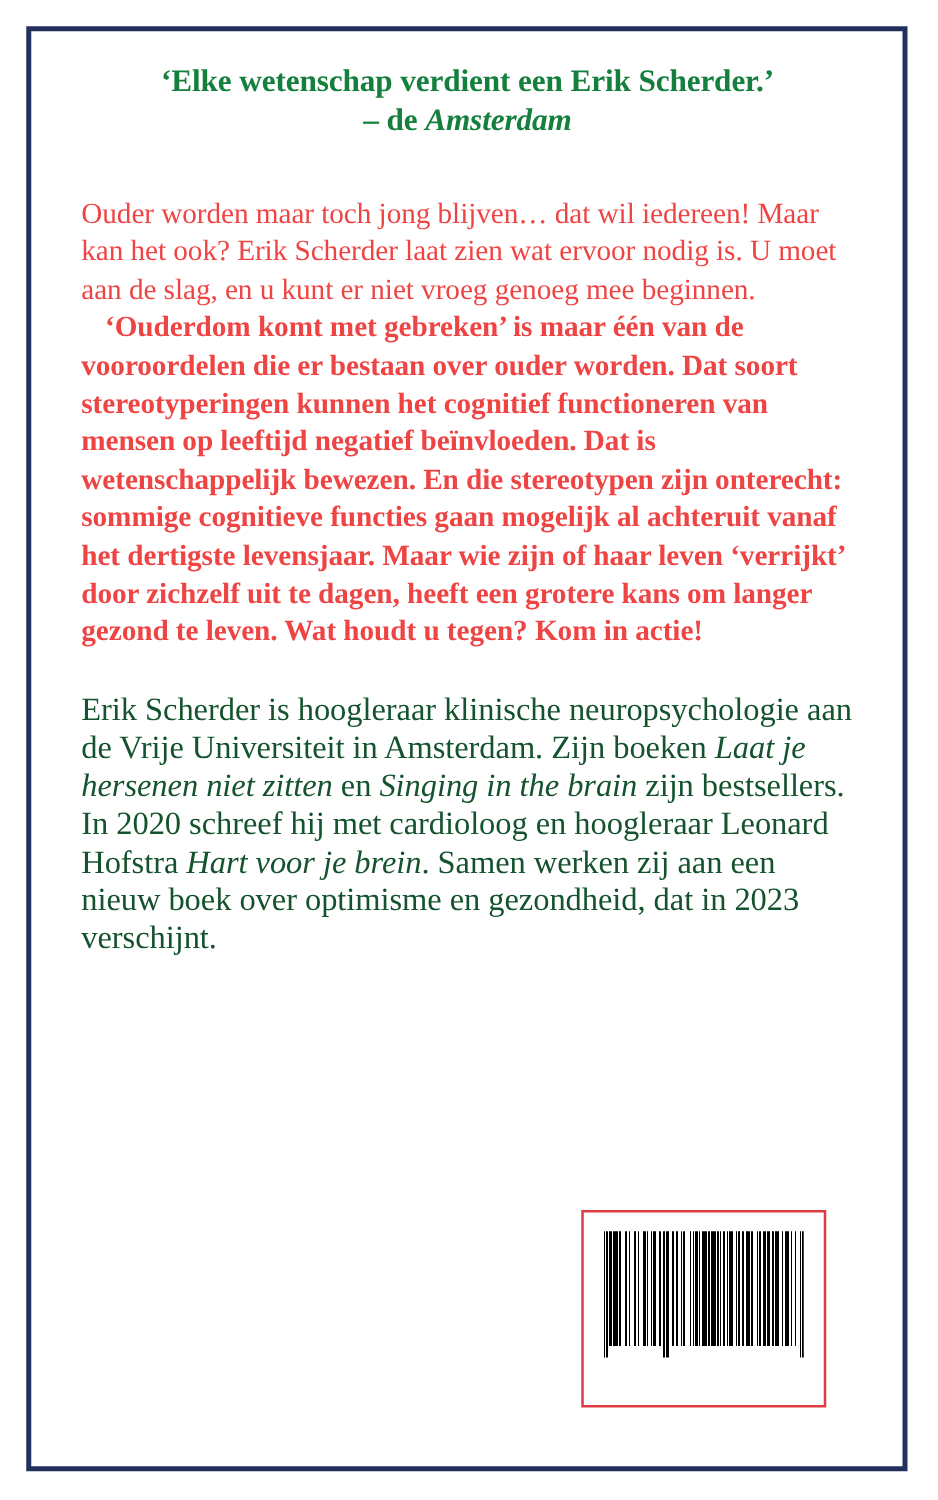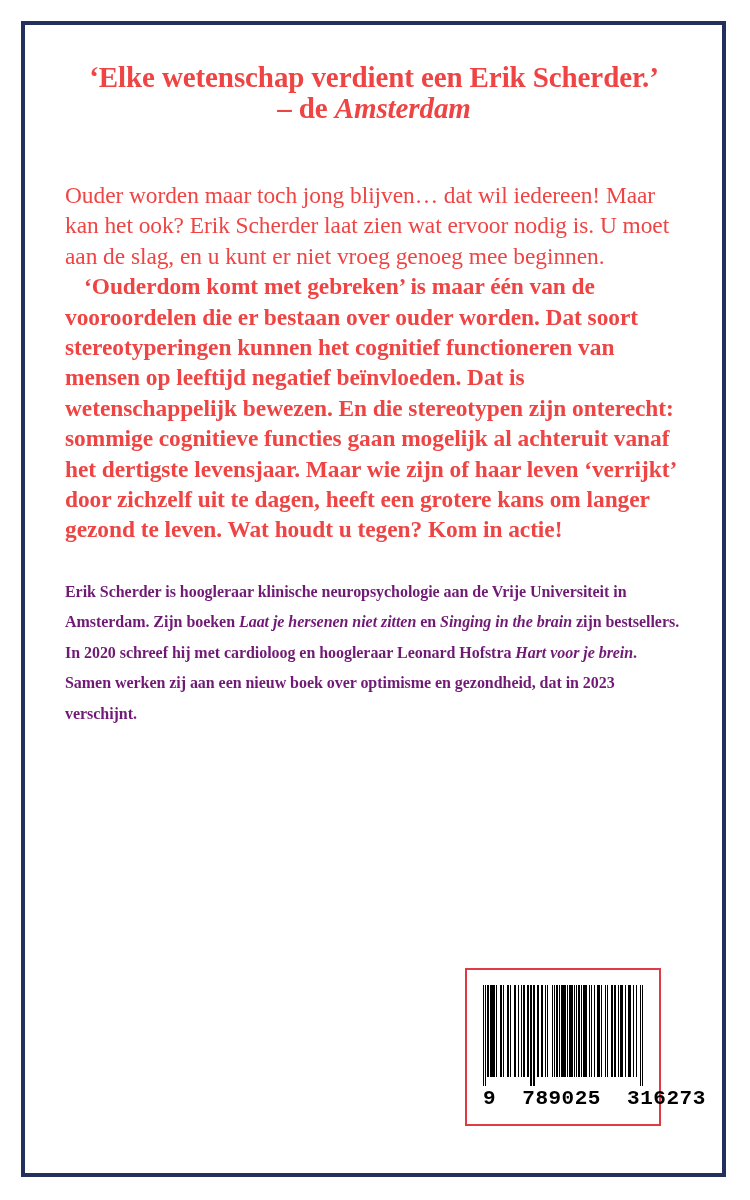--- a/index.html
+++ b/index.html
@@ -37,26 +37,26 @@
   .content {
     position: absolute;
     left: 65px;
     top: 50px;
     width: 618px;
   }
 
   
   .quote {
     text-align: center;
-    color: #ef4444;
+    color: #15803d;
     font-weight: bold;
-    font-size: 29px;
+    font-size: 25px;
     line-height: 31px;
     letter-spacing: -0.1px;
-    margin: 12px;
+    margin: 0;
   }
   .quote .line2 {
     display: block;
   }
   .quote .pub {
     font-style: italic;
   }
 
   
   .body-copy {
@@ -73,26 +73,25 @@
   }
   .body-copy p.indent {
     text-indent: 19px;
     font-weight: bold;
   }
 
   
   .bio {
     margin: 0;
     padding-top: 32px;
-    color: #701a75;
-    font-size: 16px;
+    color: #14532d;
+    font-size: 26px;
     line-height: 30.4px;
     text-align: left;
     letter-spacing: -0.05px;
-    font-weight: bold;
   }
   .bio em {
     font-style: italic;
   }
 
   
   .barcode-box {
     position: absolute;
     left: 465px;
     top: 968px;
@@ -198,17 +197,16 @@
             <rect x="134.902" y="0" width="1.046" height="92"></rect>
             <rect x="136.993" y="0" width="3.137" height="92"></rect>
             <rect x="142.222" y="0" width="1.046" height="92"></rect>
             <rect x="145.359" y="0" width="3.137" height="92"></rect>
             <rect x="149.542" y="0" width="1.046" height="92"></rect>
             <rect x="152.680" y="0" width="1.046" height="92"></rect>
             <rect x="156.863" y="0" width="1.046" height="101"></rect>
             <rect x="158.954" y="0" width="1.046" height="101"></rect>
           </g>
       </svg>
-      <span class="barcode-digits">9  789025  316273</span>
     </div>
   </div>
 
 </div>
 
 </body></html>

